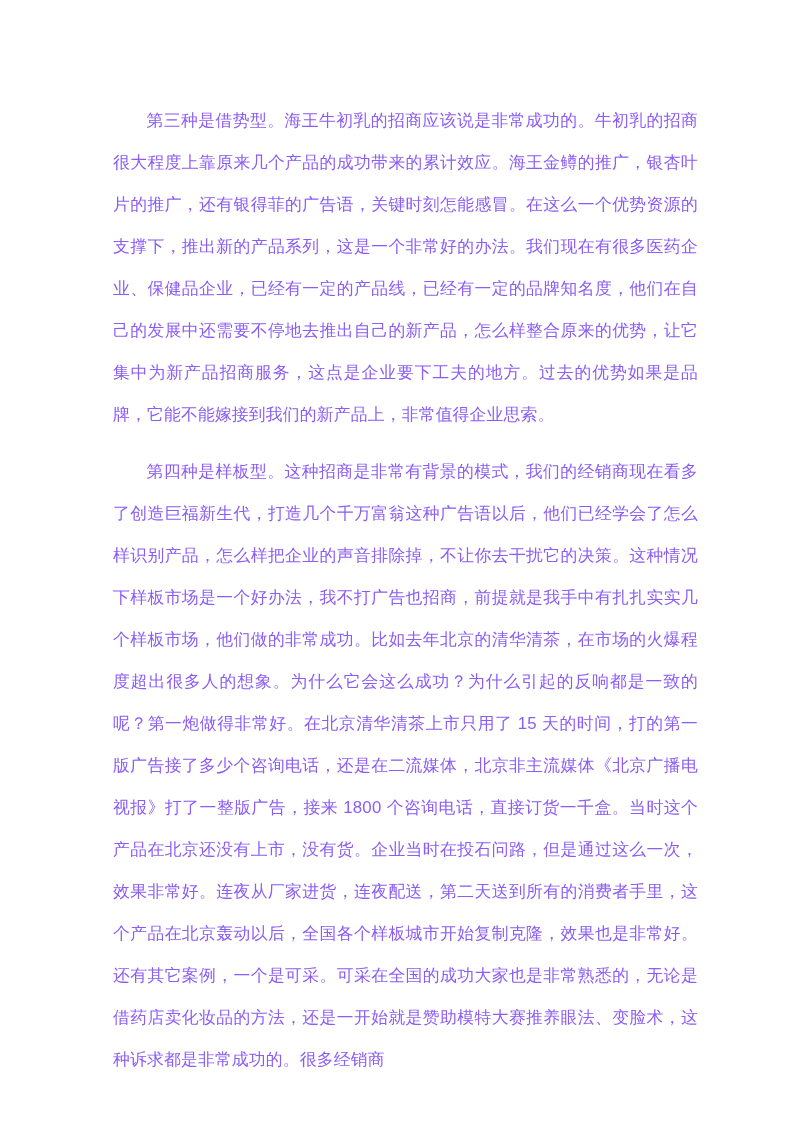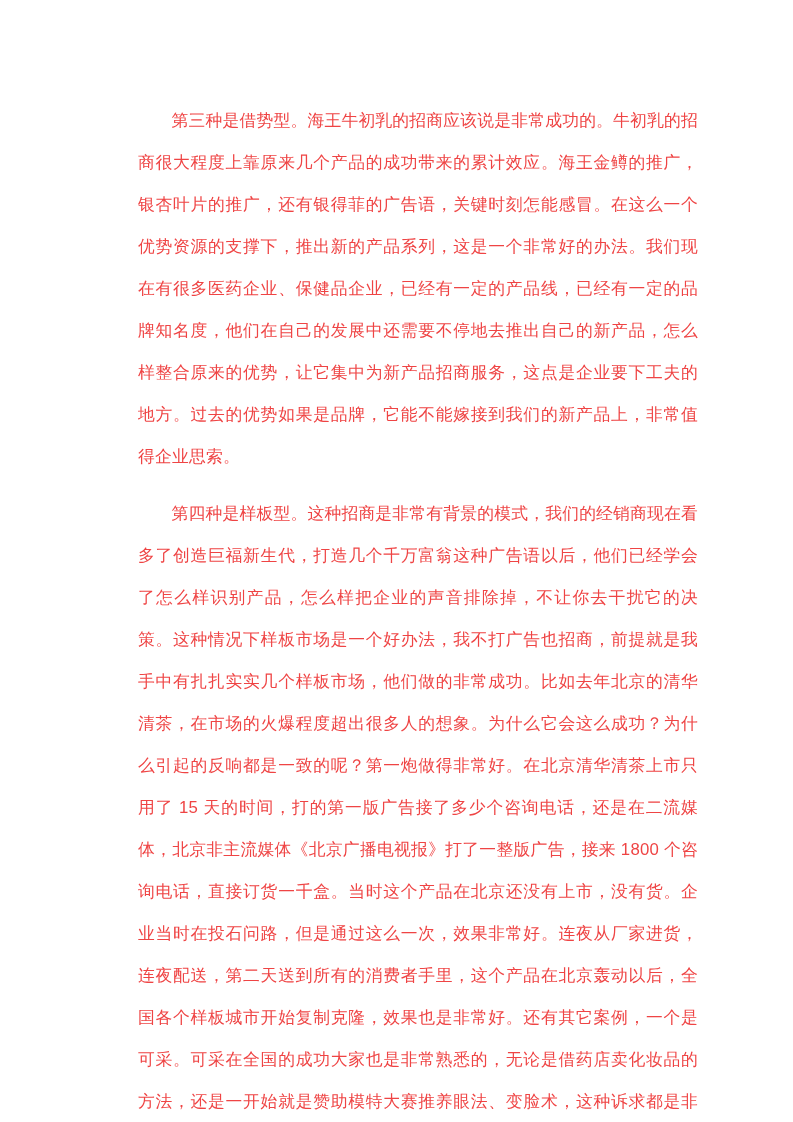--- a/index.html
+++ b/index.html
@@ -20,25 +20,24 @@
     color: #000000;
   }
 
   .doc-paragraph {
     font-size: 16.8px;
     line-height: 42px;
     text-align: justify;
     text-justify: inter-ideograph;
     text-indent: 2em;
     letter-spacing: 0.2px;
-    color: #ef4444;
+    color: #8b5cf6;
     margin-bottom: 15px;
     word-break: break-all;
     font-weight: 400;
-    margin-left: 25px;
   }
 </style>
 </head>
 <body>
 
 <div class="page">
   <p class="doc-paragraph">第三种是借势型。海王牛初乳的招商应该说是非常成功的。牛初乳的招商很大程度上靠原来几个产品的成功带来的累计效应。海王金鳟的推广，银杏叶片的推广，还有银得菲的广告语，关键时刻怎能感冒。在这么一个优势资源的支撑下，推出新的产品系列，这是一个非常好的办法。我们现在有很多医药企业、保健品企业，已经有一定的产品线，已经有一定的品牌知名度，他们在自己的发展中还需要不停地去推出自己的新产品，怎么样整合原来的优势，让它集中为新产品招商服务，这点是企业要下工夫的地方。过去的优势如果是品牌，它能不能嫁接到我们的新产品上，非常值得企业思索。</p>
   <p class="doc-paragraph">第四种是样板型。这种招商是非常有背景的模式，我们的经销商现在看多了创造巨福新生代，打造几个千万富翁这种广告语以后，他们已经学会了怎么样识别产品，怎么样把企业的声音排除掉，不让你去干扰它的决策。这种情况下样板市场是一个好办法，我不打广告也招商，前提就是我手中有扎扎实实几个样板市场，他们做的非常成功。比如去年北京的清华清茶，在市场的火爆程度超出很多人的想象。为什么它会这么成功？为什么引起的反响都是一致的呢？第一炮做得非常好。在北京清华清茶上市只用了 15 天的时间，打的第一版广告接了多少个咨询电话，还是在二流媒体，北京非主流媒体《北京广播电视报》打了一整版广告，接来 1800 个咨询电话，直接订货一千盒。当时这个产品在北京还没有上市，没有货。企业当时在投石问路，但是通过这么一次，效果非常好。连夜从厂家进货，连夜配送，第二天送到所有的消费者手里，这个产品在北京轰动以后，全国各个样板城市开始复制克隆，效果也是非常好。还有其它案例，一个是可采。可采在全国的成功大家也是非常熟悉的，无论是借药店卖化妆品的方法，还是一开始就是赞助模特大赛推养眼法、变脸术，这种诉求都是非常成功的。很多经销商</p>
 </div>
 

